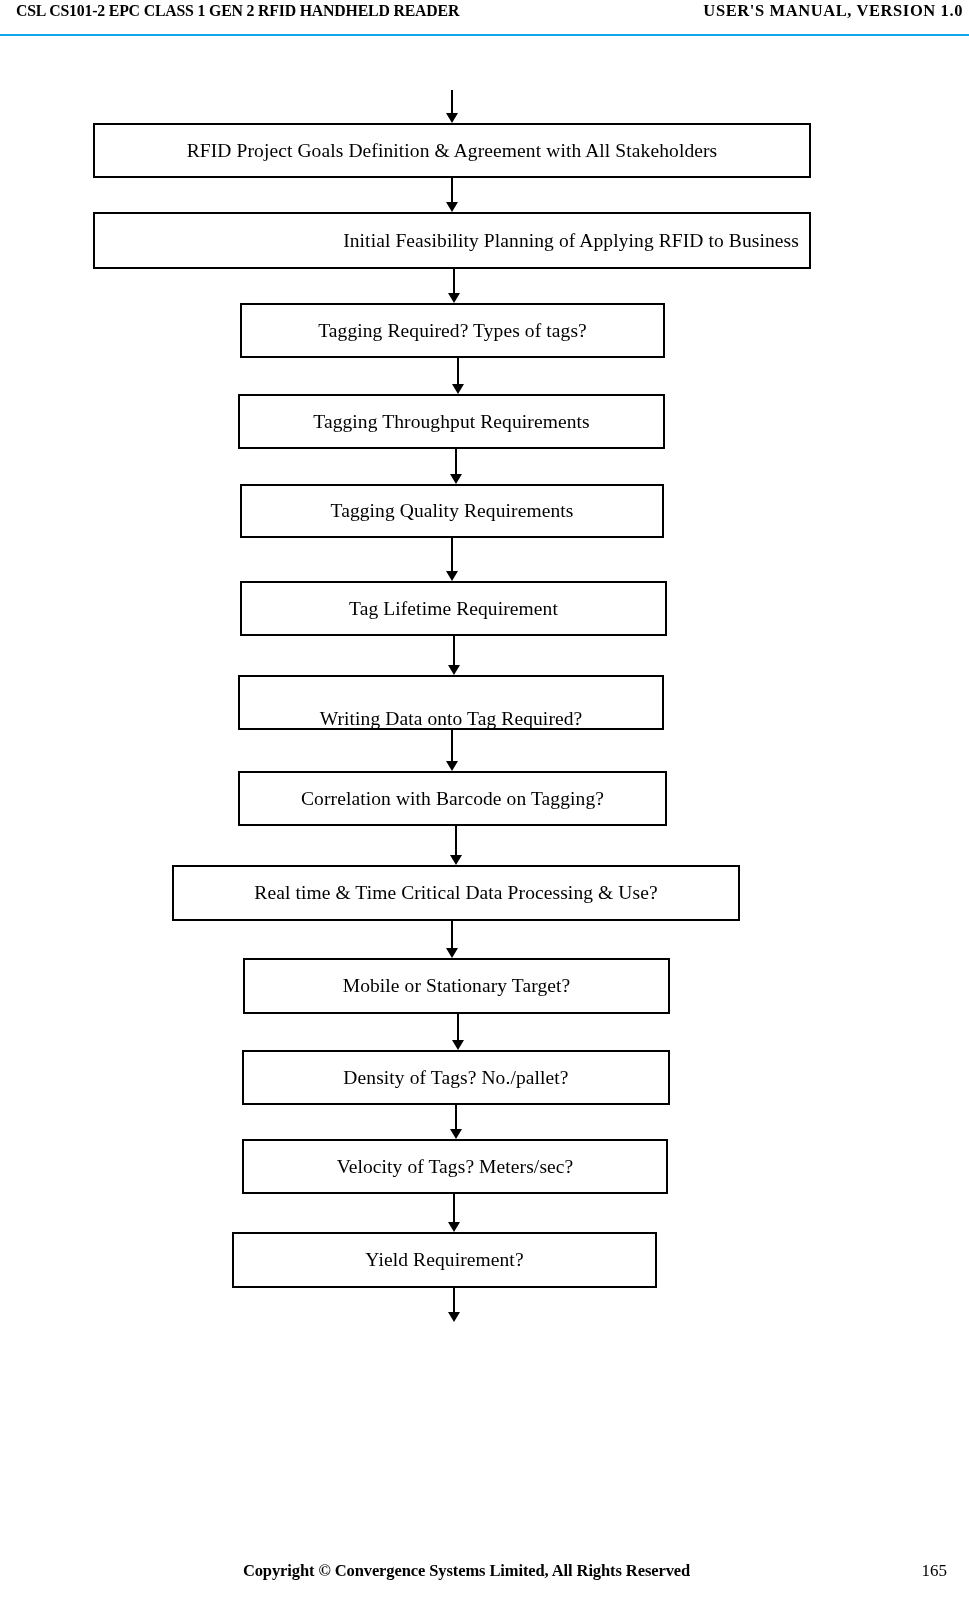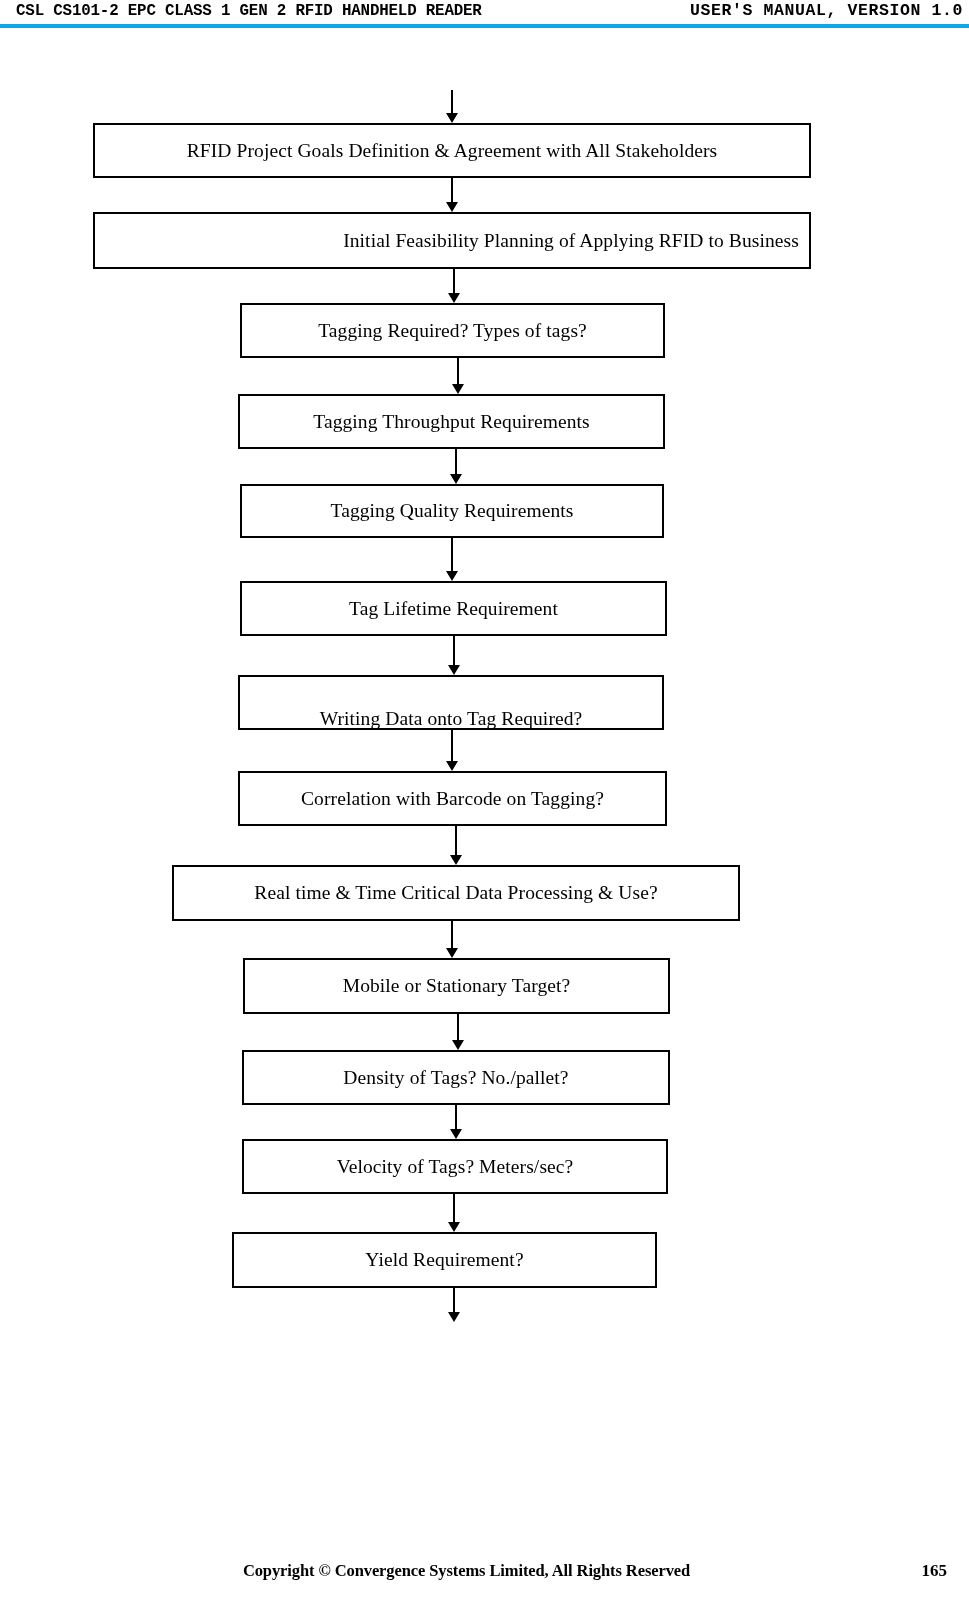--- a/index.html
+++ b/index.html
@@ -17,23 +17,22 @@
     color: #000000;
     overflow: hidden;
   }
 
   
   #page-header {
     position: absolute;
     left: 0;
     top: 0;
     width: 969px;
-    height: 28px;
-    border-bottom: 4px solid #0ea5e9;
-    font-family: Liberation Mono, monospace;
+    height: 36px;
+    border-bottom: 2px solid #0ea5e9;
   }
   #page-header .hdr-left {
     position: absolute;
     left: 16px;
     top: 1px;
     font-size: 16.5px;
     font-weight: bold;
     letter-spacing: -0.2px;
     white-space: nowrap;
     transform: scaleX(0.96);
@@ -117,21 +116,21 @@
     font-size: 16.5px;
     font-weight: bold;
     letter-spacing: -0.1px;
     transform: translateX(-18px);
   }
   #page-footer .ftr-pagenum {
     position: absolute;
     right: 22px;
     top: 0;
     font-size: 17px;
-    font-weight: bold;
+    font-weight: normal;
   }
 </style>
 </head>
 <body>
 
 <div id="page-header">
   <div class="hdr-left">CSL CS101-2 EPC CLASS 1 GEN 2 RFID HANDHELD READER</div>
   <div class="hdr-right">USER'S  MANUAL,  VERSION  1.0</div>
 </div>
 

